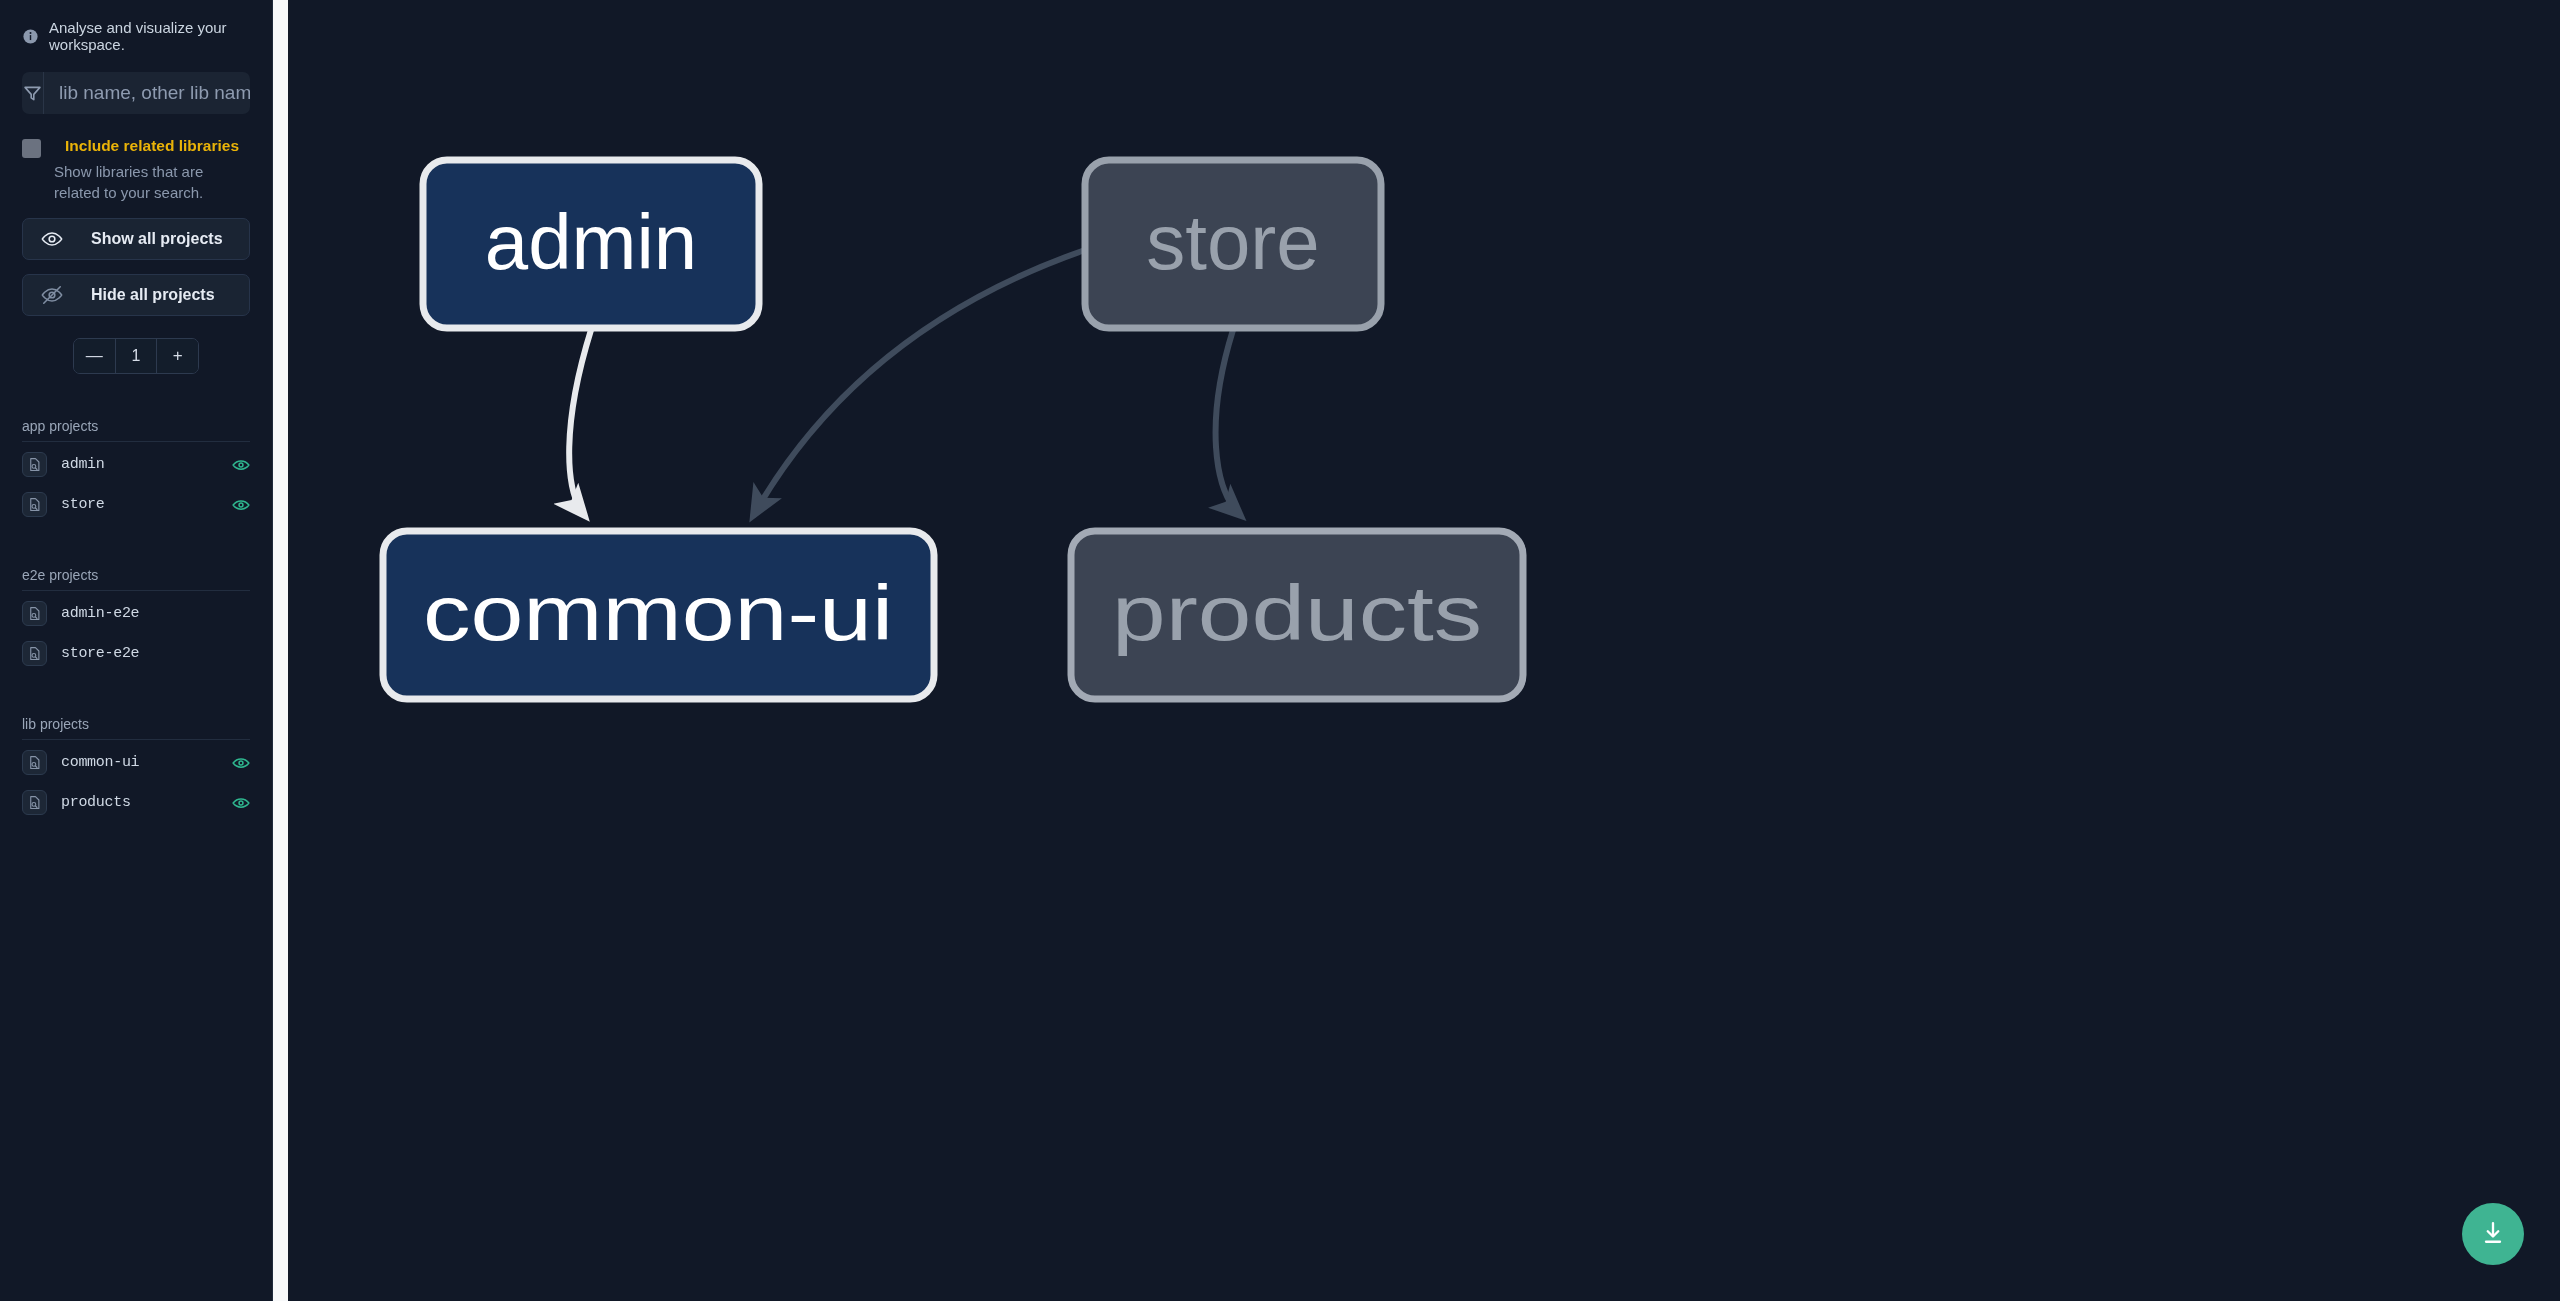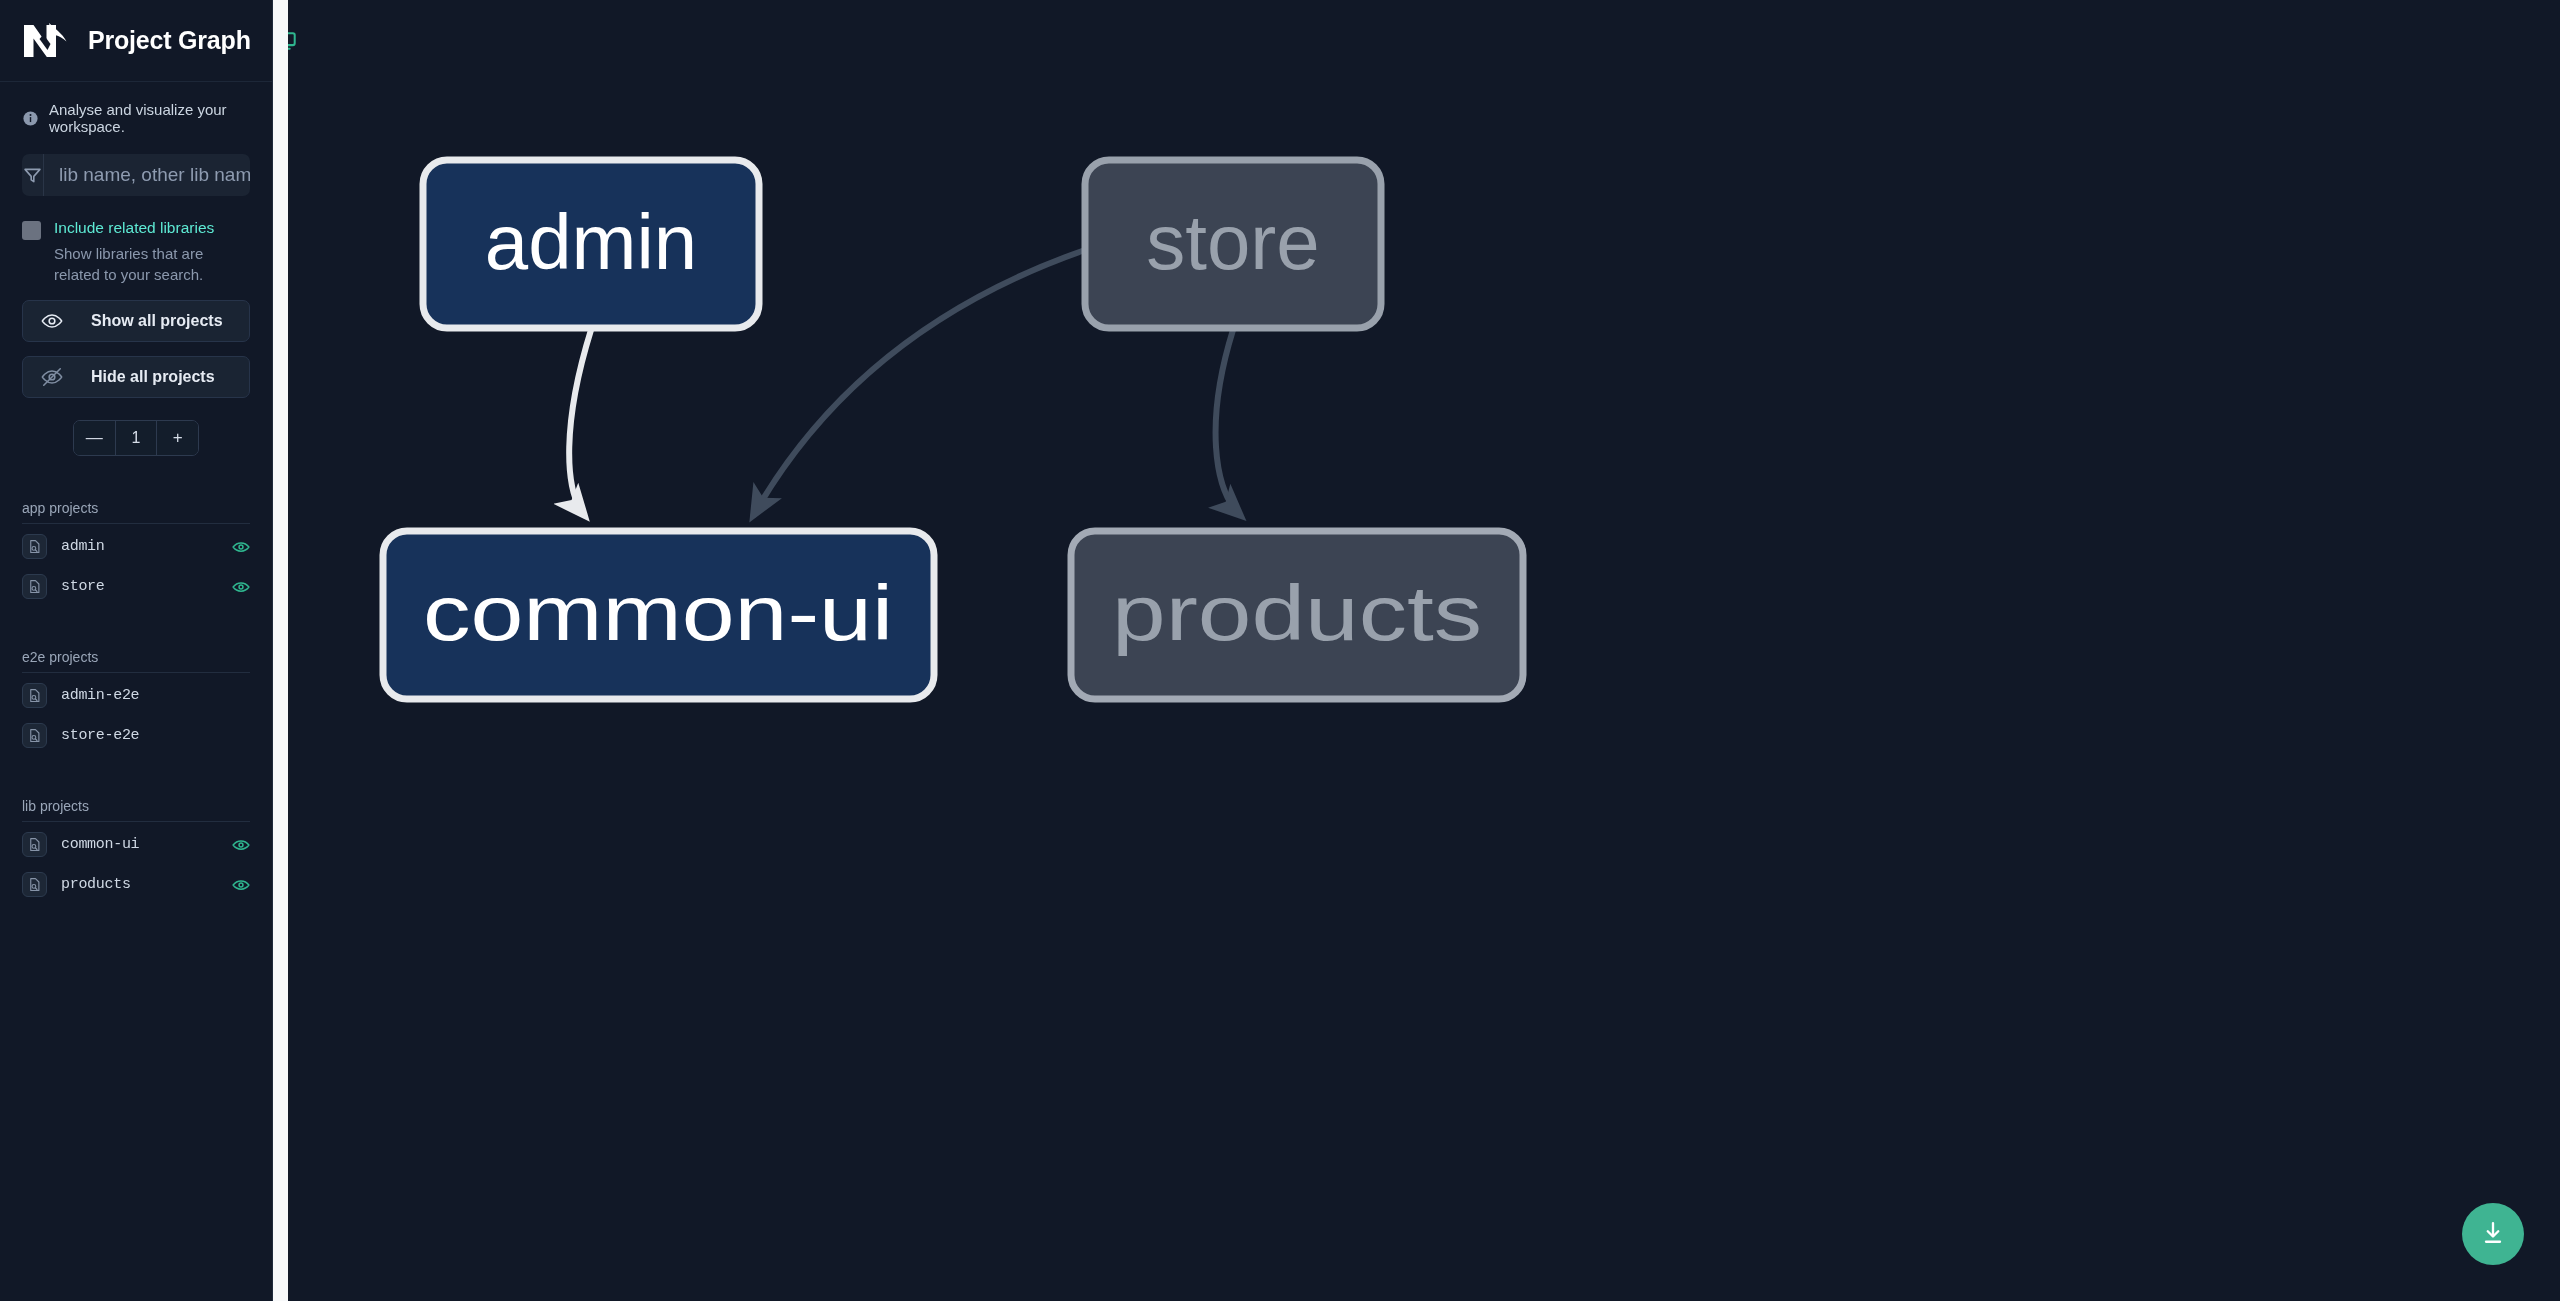--- a/index.html
+++ b/index.html
@@ -104,24 +104,25 @@
     margin-top: 3px;
   }
   .cbox.grey { background: #6b7280; }
   .cbox.white { background: #ffffff; }
   .cbox.green {
     background: #3fb492;
     display: flex; align-items: center; justify-content: center;
   }
   .check-texts { flex: 1; }
   .check-title {
-    color: #5eead4;
+    color: #eab308;
     font-size: 15.5px;
-    font-weight: 400;
+    font-weight: 700;
     line-height: 1.25;
+    text-align: center;
   }
   .check-desc {
     color: #8b98ad;
     font-size: 15px;
     line-height: 1.38;
     margin-top: 7px;
   }
 
   .big-btn {
     display: flex;
@@ -233,37 +234,20 @@
     z-index: 20;
   }
 </style>
 </head>
 <body>
 
 <div class="app">
 
   <aside class="sidebar">
 
-    <div class="sb-header">
-      <span class="nx-logo">
-        <svg viewBox="0 0 48 44" width="48" height="44" aria-hidden="true">
-          <path fill="#ffffff" d="M2 6h9.5l13 18.5V6H34v32h-9.2L11.5 19.5V38H2z"></path>
-          <path fill="#ffffff" d="M27 4l9 8c3.5 3.2 6.2 6.2 8.5 10.5-3.6-3.2-7-5.2-11.5-6.4l-3.5-.9z"></path>
-          <path fill="#111827" d="M21.5 15.5l7 9.5-3 6-8-11z"></path>
-        </svg>
-      </span>
-      <span class="sb-title">Project Graph</span>
-      <span class="monitor-icon">
-        <svg width="22" height="22" viewBox="0 0 24 24" fill="none" stroke="#2fb68f" stroke-width="2.2" stroke-linecap="round" stroke-linejoin="round" aria-hidden="true">
-          <rect x="2.5" y="3.5" width="19" height="13" rx="2"></rect>
-          <line x1="8" y1="20.5" x2="16" y2="20.5"></line>
-          <line x1="12" y1="16.5" x2="12" y2="20.5"></line>
-        </svg>
-      </span>
-    </div>
 
     <div class="sb-tagline">
       <span class="info-icon">
         <svg width="17" height="17" viewBox="0 0 24 24" aria-hidden="true">
           <circle cx="12" cy="12" r="10" fill="#8b98ad"></circle>
           <rect x="11" y="10" width="2" height="7" fill="#111827"></rect>
           <circle cx="12" cy="7" r="1.4" fill="#111827"></circle>
         </svg>
       </span>
       <span>Analyse and visualize your workspace.</span>

